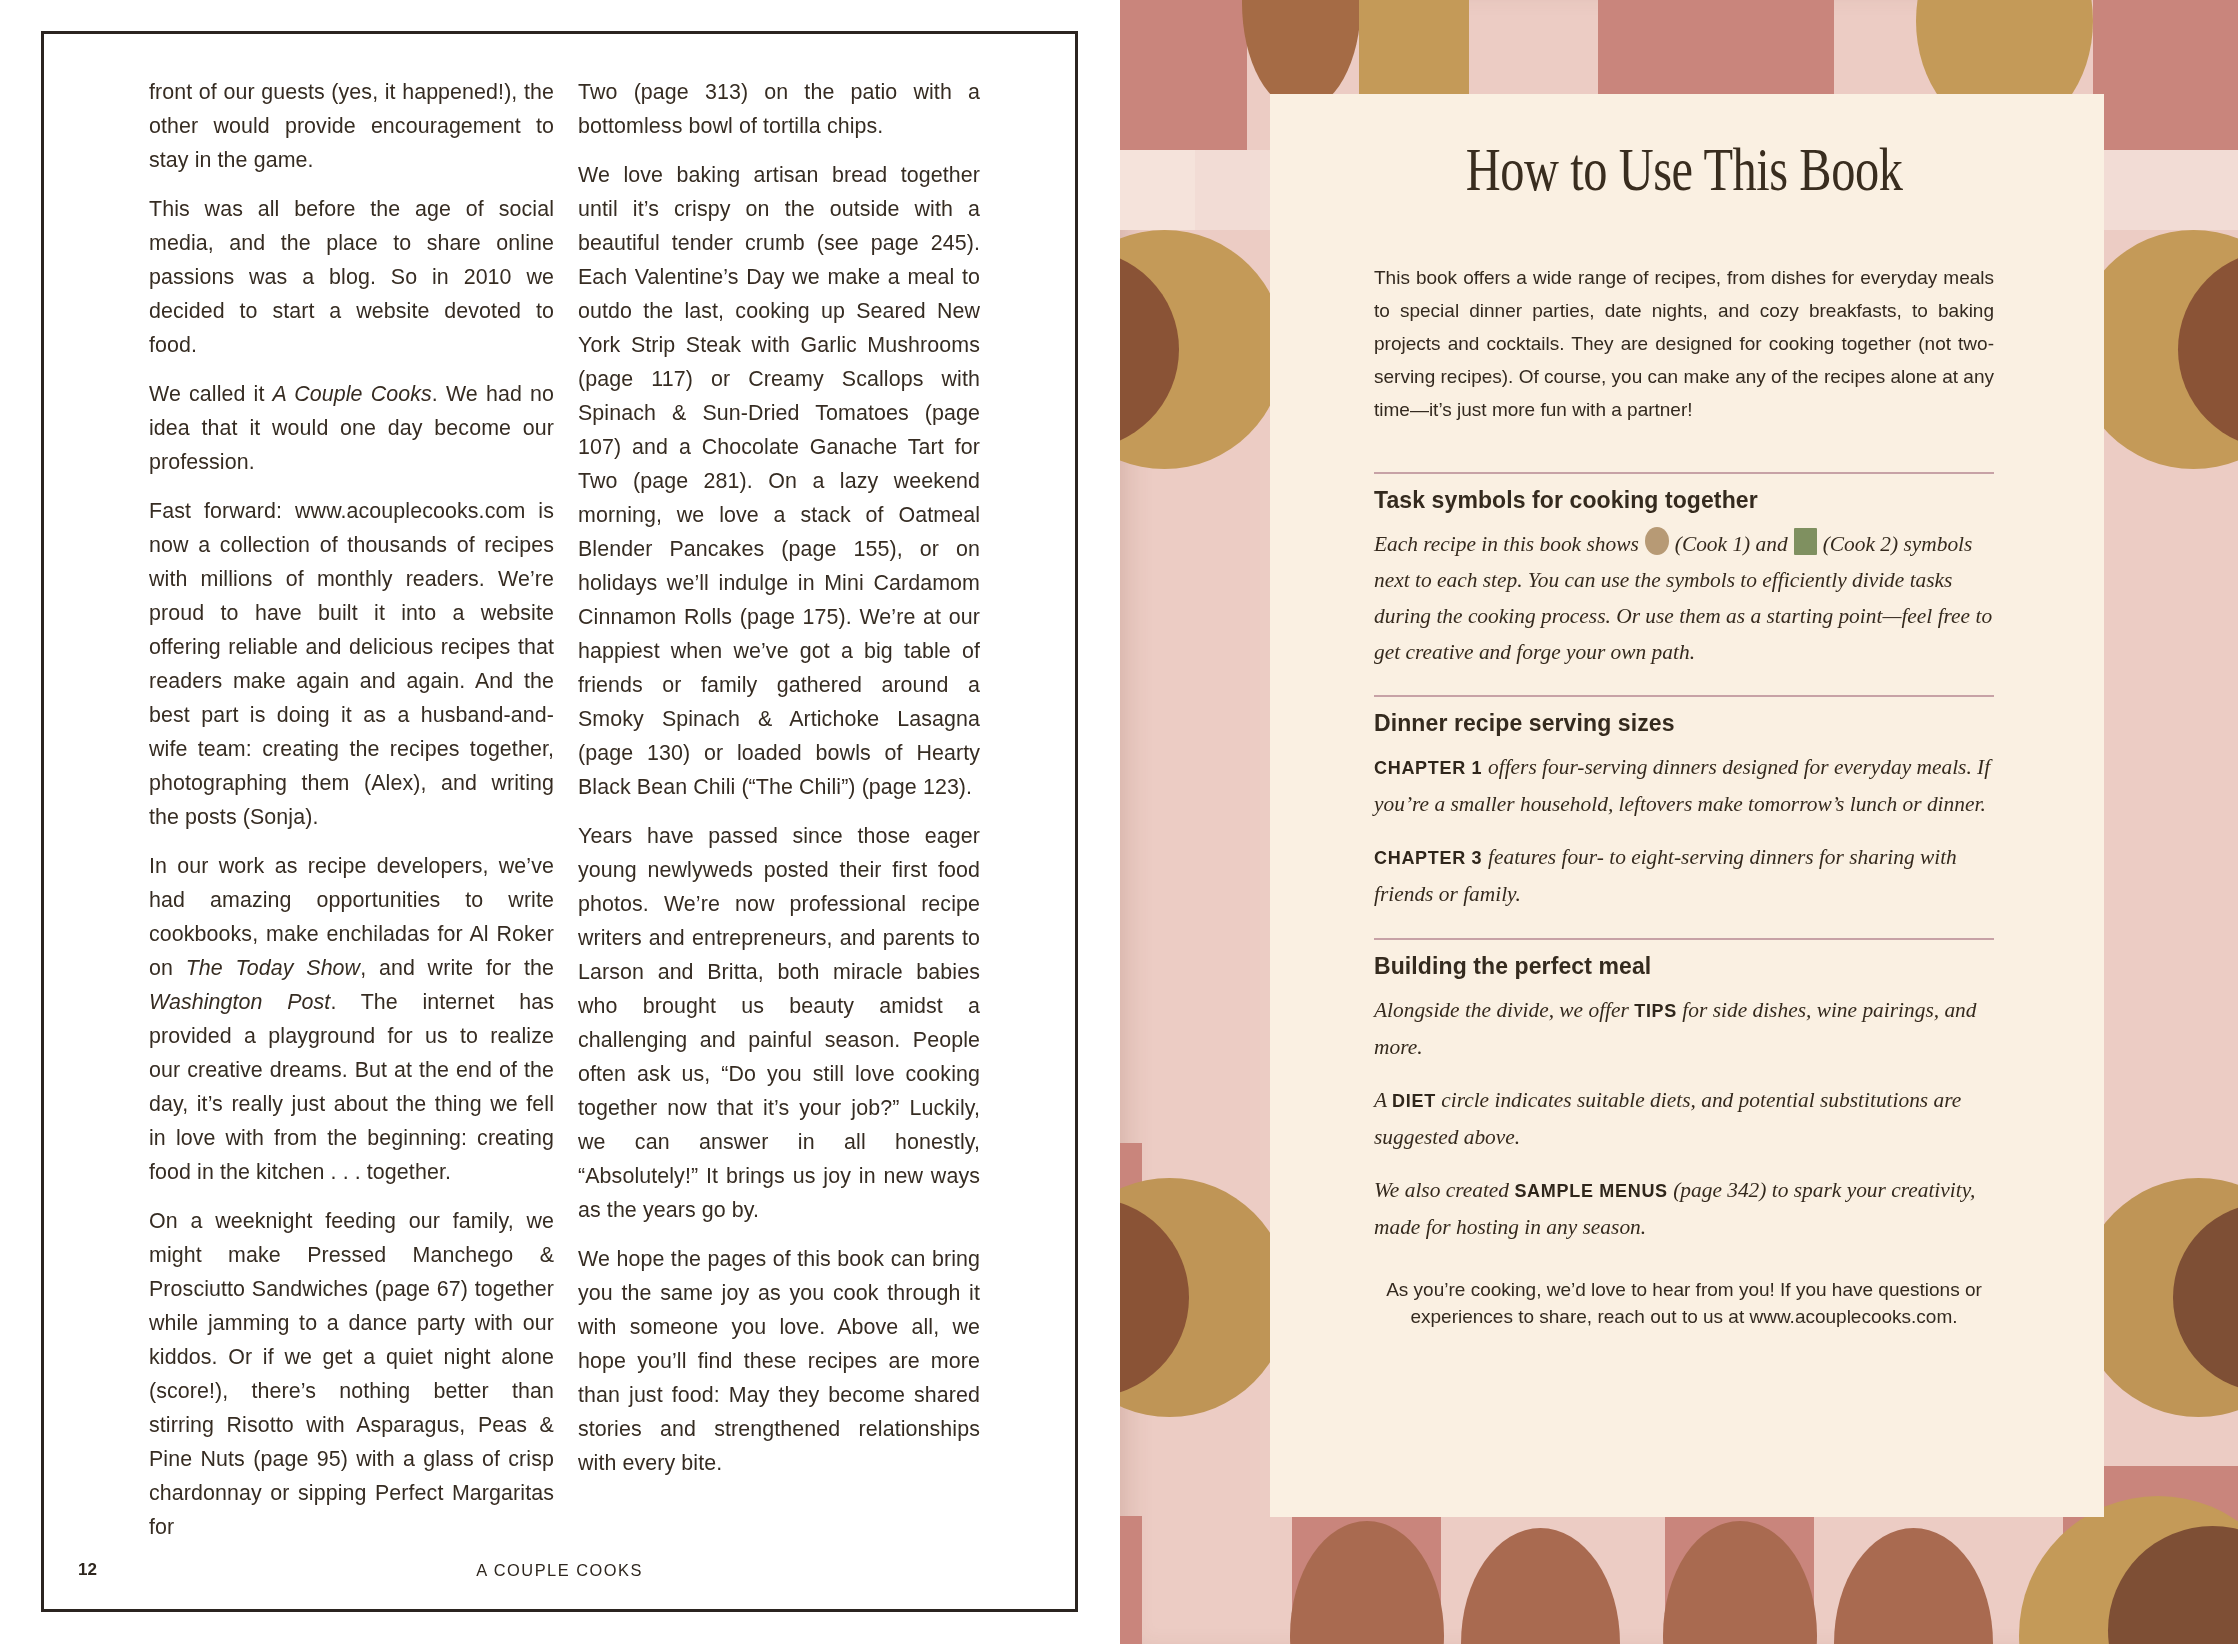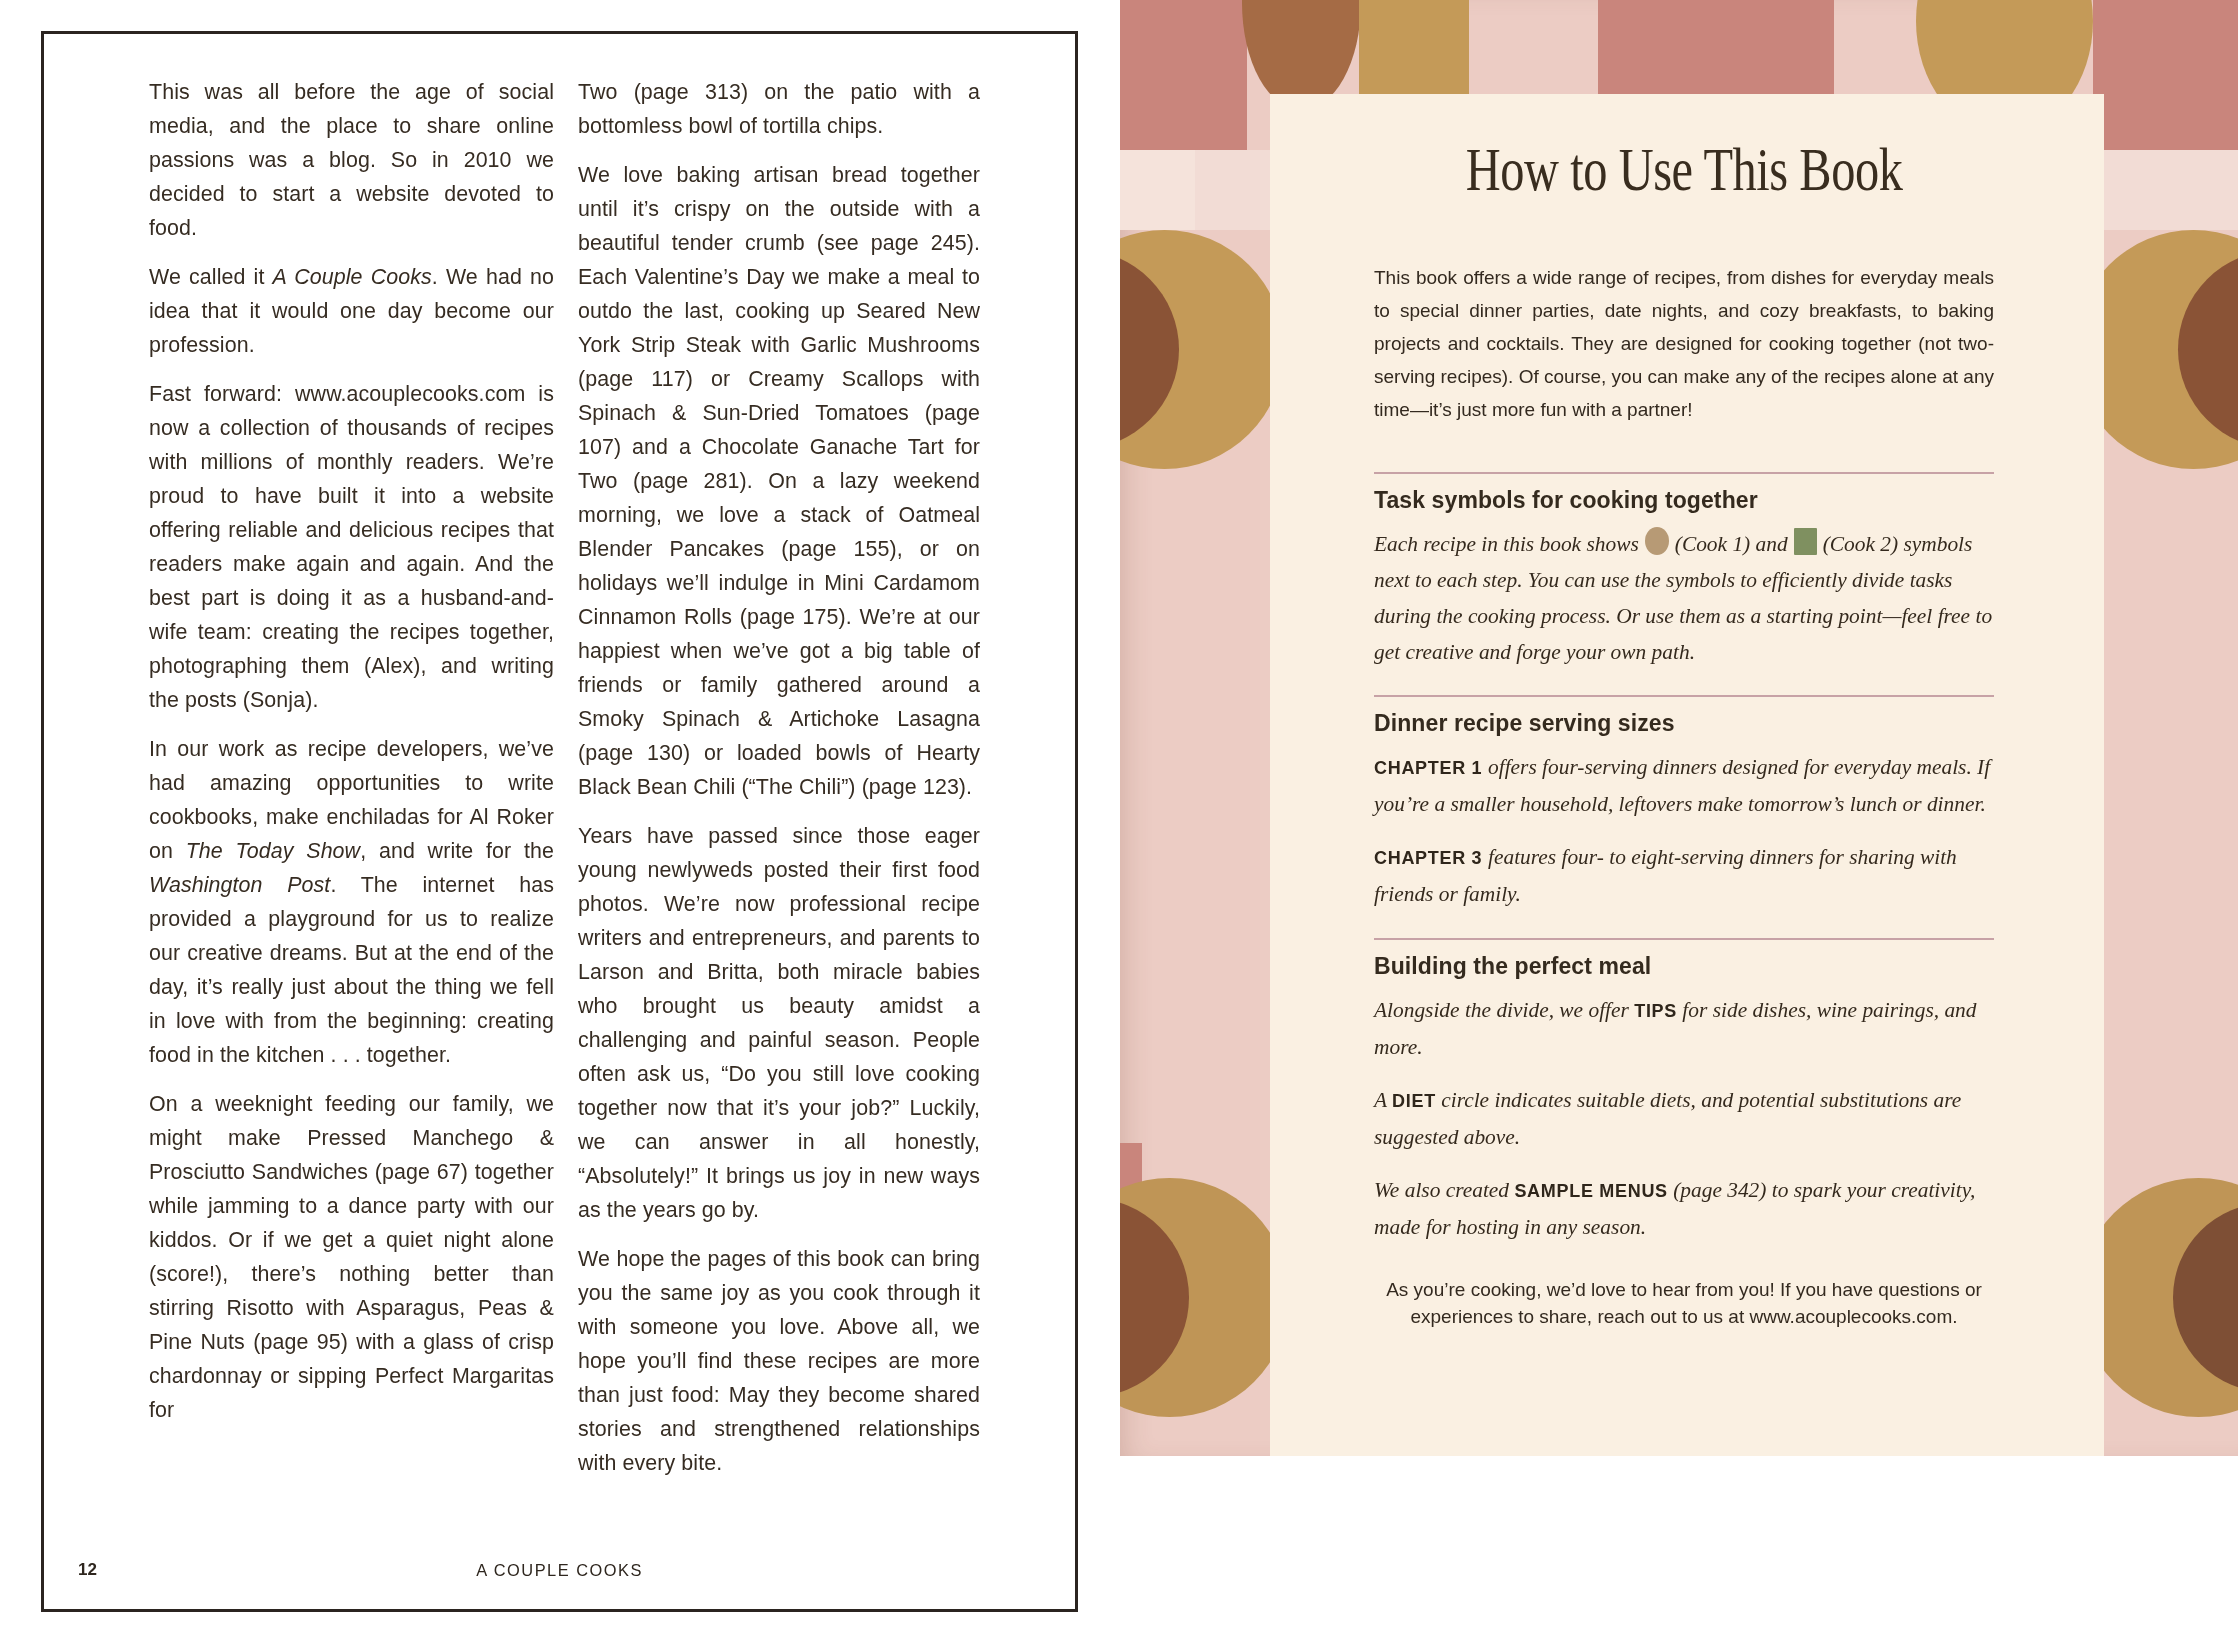--- a/index.html
+++ b/index.html
@@ -14,21 +14,21 @@
             color:#362c22;letter-spacing:0.1px;}
   .col-1{left:149px;width:405px;}
   .col-2{left:578px;width:402px;}
   .text-col p{margin:0 0 15px 0;}
   .left-page .it{font-style:italic;}
   .footer-num{position:absolute;left:78px;top:1560px;font-size:17px;font-weight:700;color:#2e261e;text-align:right;}
   .footer-title{position:absolute;left:41px;top:1561px;width:1037px;text-align:center;
                 font-size:16.4px;letter-spacing:1.5px;color:#2e261e;}
 
   
-  .right-page{position:absolute;left:1120px;top:0;width:1119px;height:1456px;background:#ecccc4;overflow:hidden;
+  .right-page{position:absolute;left:1120px;top:0;width:1119px;height:1644px;background:#ecccc4;overflow:hidden;
               box-shadow:inset 17px 0 30px -15px rgba(110,60,40,0.22);}
   .sh{position:absolute;}
   .round{border-radius:50%;}
   .twotone{position:absolute;border-radius:50%;overflow:hidden;}
   .twotone .inner{position:absolute;border-radius:50%;}
 
   
   .panel{position:absolute;left:150px;top:94px;width:834px;height:1423px;background:#faf0e2;
          box-sizing:border-box;padding:0 110px 0 104px;color:#3b3023;}
   .page-title{text-align:center;margin-top:47px;}
@@ -53,20 +53,21 @@
 </style>
 </head>
 <body>
 
 <div class="spread">
 
   <div class="left-page">
     <div class="page-frame"></div>
 
     <div class="text-col col-1">
+      <p><span class="">front of our guests (yes, it happened!), the other would provide encouragement to stay in the game.</span></p>
       <p><span class="">This was all before the age of social media, and the place to share online passions was a blog. So in 2010 we decided to start a website devoted to food.</span></p>
       <p><span class="">We called it </span><span class="it">A Couple Cooks</span><span class="">. We had no idea that it would one day become our profession.</span></p>
       <p><span class="">Fast forward: www.acouplecooks.com is now a collection of thousands of recipes with millions of monthly readers. We’re proud to have built it into a website offering reliable and delicious recipes that readers make again and again. And the best part is doing it as a husband-and-wife team: creating the recipes together, photographing them (Alex), and writing the posts (Sonja).</span></p>
       <p><span class="">In our work as recipe developers, we’ve had amazing opportunities to write cookbooks, make enchiladas for Al Roker on </span><span class="it">The Today Show</span><span class="">, and write for the </span><span class="it">Washington Post</span><span class="">. The internet has provided a playground for us to realize our creative dreams. But at the end of the day, it’s really just about the thing we fell in love with from the beginning: creating food in the kitchen . . . together.</span></p>
       <p><span class="">On a weeknight feeding our family, we might make Pressed Manchego &amp; Prosciutto Sandwiches (page 67) together while jamming to a dance party with our kiddos. Or if we get a quiet night alone (score!), there’s nothing better than stirring Risotto with Asparagus, Peas &amp; Pine Nuts (page 95) with a glass of crisp chardonnay or sipping Perfect Margaritas for</span></p>
     </div>
 
     <div class="text-col col-2">
       <p><span class="">Two (page 313) on the patio with a bottomless bowl of tortilla chips.</span></p>
       <p><span class="">We love baking artisan bread together until it’s crispy on the outside with a beautiful tender crumb (see page 245). Each Valentine’s Day we make a meal to outdo the last, cooking up Seared New York Strip Steak with Garlic Mushrooms (page 117) or Creamy Scallops with Spinach &amp; Sun-Dried Tomatoes (page 107) and a Chocolate Ganache Tart for Two (page 281). On a lazy weekend morning, we love a stack of Oatmeal Blender Pancakes (page 155), or on holidays we’ll indulge in Mini Cardamom Cinnamon Rolls (page 175). We’re at our happiest when we’ve got a big table of friends or family gathered around a Smoky Spinach &amp; Artichoke Lasagna (page 130) or loaded bowls of Hearty Black Bean Chili (“The Chili”) (page 123).</span></p>

